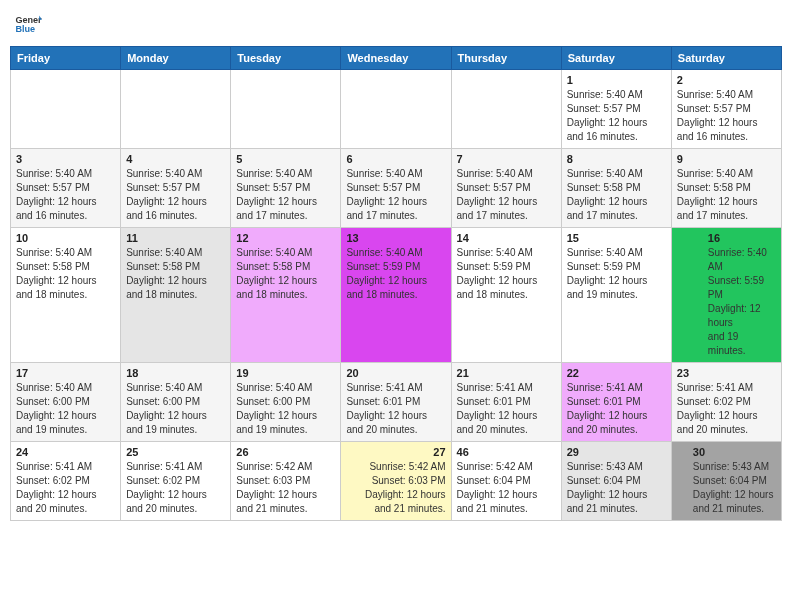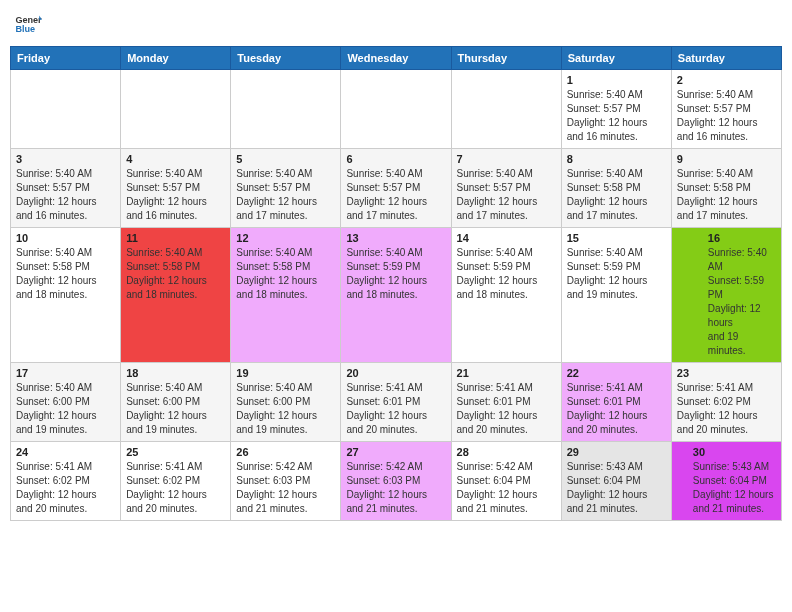--- a/index.html
+++ b/index.html
@@ -187,56 +187,56 @@
         </td>
       </tr>
       <tr>
         <td style="background: rgb(255, 255, 255);">
           <span class="day-num">10</span>
           <div class="day-info" style="white-space: pre-line;">Sunrise: 5:40 AM
 Sunset: 5:58 PM
 Daylight: 12 hours
 and 18 minutes.</div>
         </td>
-        <td style="background: #ef4444;">
+        <td style="background: #e5e5e5;">
           <span class="day-num">11</span>
           <div class="day-info" style="white-space: pre-line;">Sunrise: 5:40 AM
 Sunset: 5:58 PM
 Daylight: 12 hours
 and 18 minutes.</div>
         </td>
         <td style="background: #f0abfc;">
           <span class="day-num">12</span>
           <div class="day-info" style="white-space: pre-line;">Sunrise: 5:40 AM
 Sunset: 5:58 PM
 Daylight: 12 hours
 and 18 minutes.</div>
         </td>
-        <td style="background: #f0abfc; margin-top: 44px;">
+        <td style="background: #d946ef; margin-top: 44px;">
           <span class="day-num">13</span>
           <div class="day-info" style="white-space: pre-line;">Sunrise: 5:40 AM
 Sunset: 5:59 PM
 Daylight: 12 hours
 and 18 minutes.</div>
         </td>
         <td style="background: rgb(255, 255, 255);">
           <span class="day-num">14</span>
           <div class="day-info" style="white-space: pre-line;">Sunrise: 5:40 AM
 Sunset: 5:59 PM
 Daylight: 12 hours
 and 18 minutes.</div>
         </td>
         <td style="background: rgb(255, 255, 255);">
           <span class="day-num">15</span>
           <div class="day-info" style="white-space: pre-line;">Sunrise: 5:40 AM
 Sunset: 5:59 PM
 Daylight: 12 hours
 and 19 minutes.</div>
         </td>
-        <td style="background: #84cc16; padding-left: 36px;">
+        <td style="background: #22c55e; padding-left: 36px;">
           <span class="day-num">16</span>
           <div class="day-info" style="white-space: pre-line;">Sunrise: 5:40 AM
 Sunset: 5:59 PM
 Daylight: 12 hours
 and 19 minutes.</div>
         </td>
       </tr>
       <tr>
         <td style="background: rgb(245, 245, 245);">
           <span class="day-num">17</span>
@@ -303,42 +303,42 @@
 Daylight: 12 hours
 and 20 minutes.</div>
         </td>
         <td style="background: rgb(255, 255, 255);">
           <span class="day-num">26</span>
           <div class="day-info" style="white-space: pre-line;">Sunrise: 5:42 AM
 Sunset: 6:03 PM
 Daylight: 12 hours
 and 21 minutes.</div>
         </td>
-        <td style="background: #f0abfc;">
+        <td style="background: #fef9c3; text-align: right;">
           <span class="day-num">27</span>
           <div class="day-info" style="white-space: pre-line;">Sunrise: 5:42 AM
 Sunset: 6:03 PM
 Daylight: 12 hours
 and 21 minutes.</div>
         </td>
         <td style="background: rgb(255, 255, 255);">
-          <span class="day-num">28</span>
+          <span class="day-num">46</span>
           <div class="day-info" style="white-space: pre-line;">Sunrise: 5:42 AM
 Sunset: 6:04 PM
 Daylight: 12 hours
 and 21 minutes.</div>
         </td>
         <td style="background: #e5e5e5;">
           <span class="day-num">29</span>
           <div class="day-info" style="white-space: pre-line;">Sunrise: 5:43 AM
 Sunset: 6:04 PM
 Daylight: 12 hours
 and 21 minutes.</div>
         </td>
-        <td style="background: #d946ef; padding-left: 21px;">
+        <td style="background: #a3a3a3; padding-left: 21px;">
           <span class="day-num">30</span>
           <div class="day-info" style="white-space: pre-line;">Sunrise: 5:43 AM
 Sunset: 6:04 PM
 Daylight: 12 hours
 and 21 minutes.</div>
         </td>
       </tr>
     </tbody>
 </table>
 

